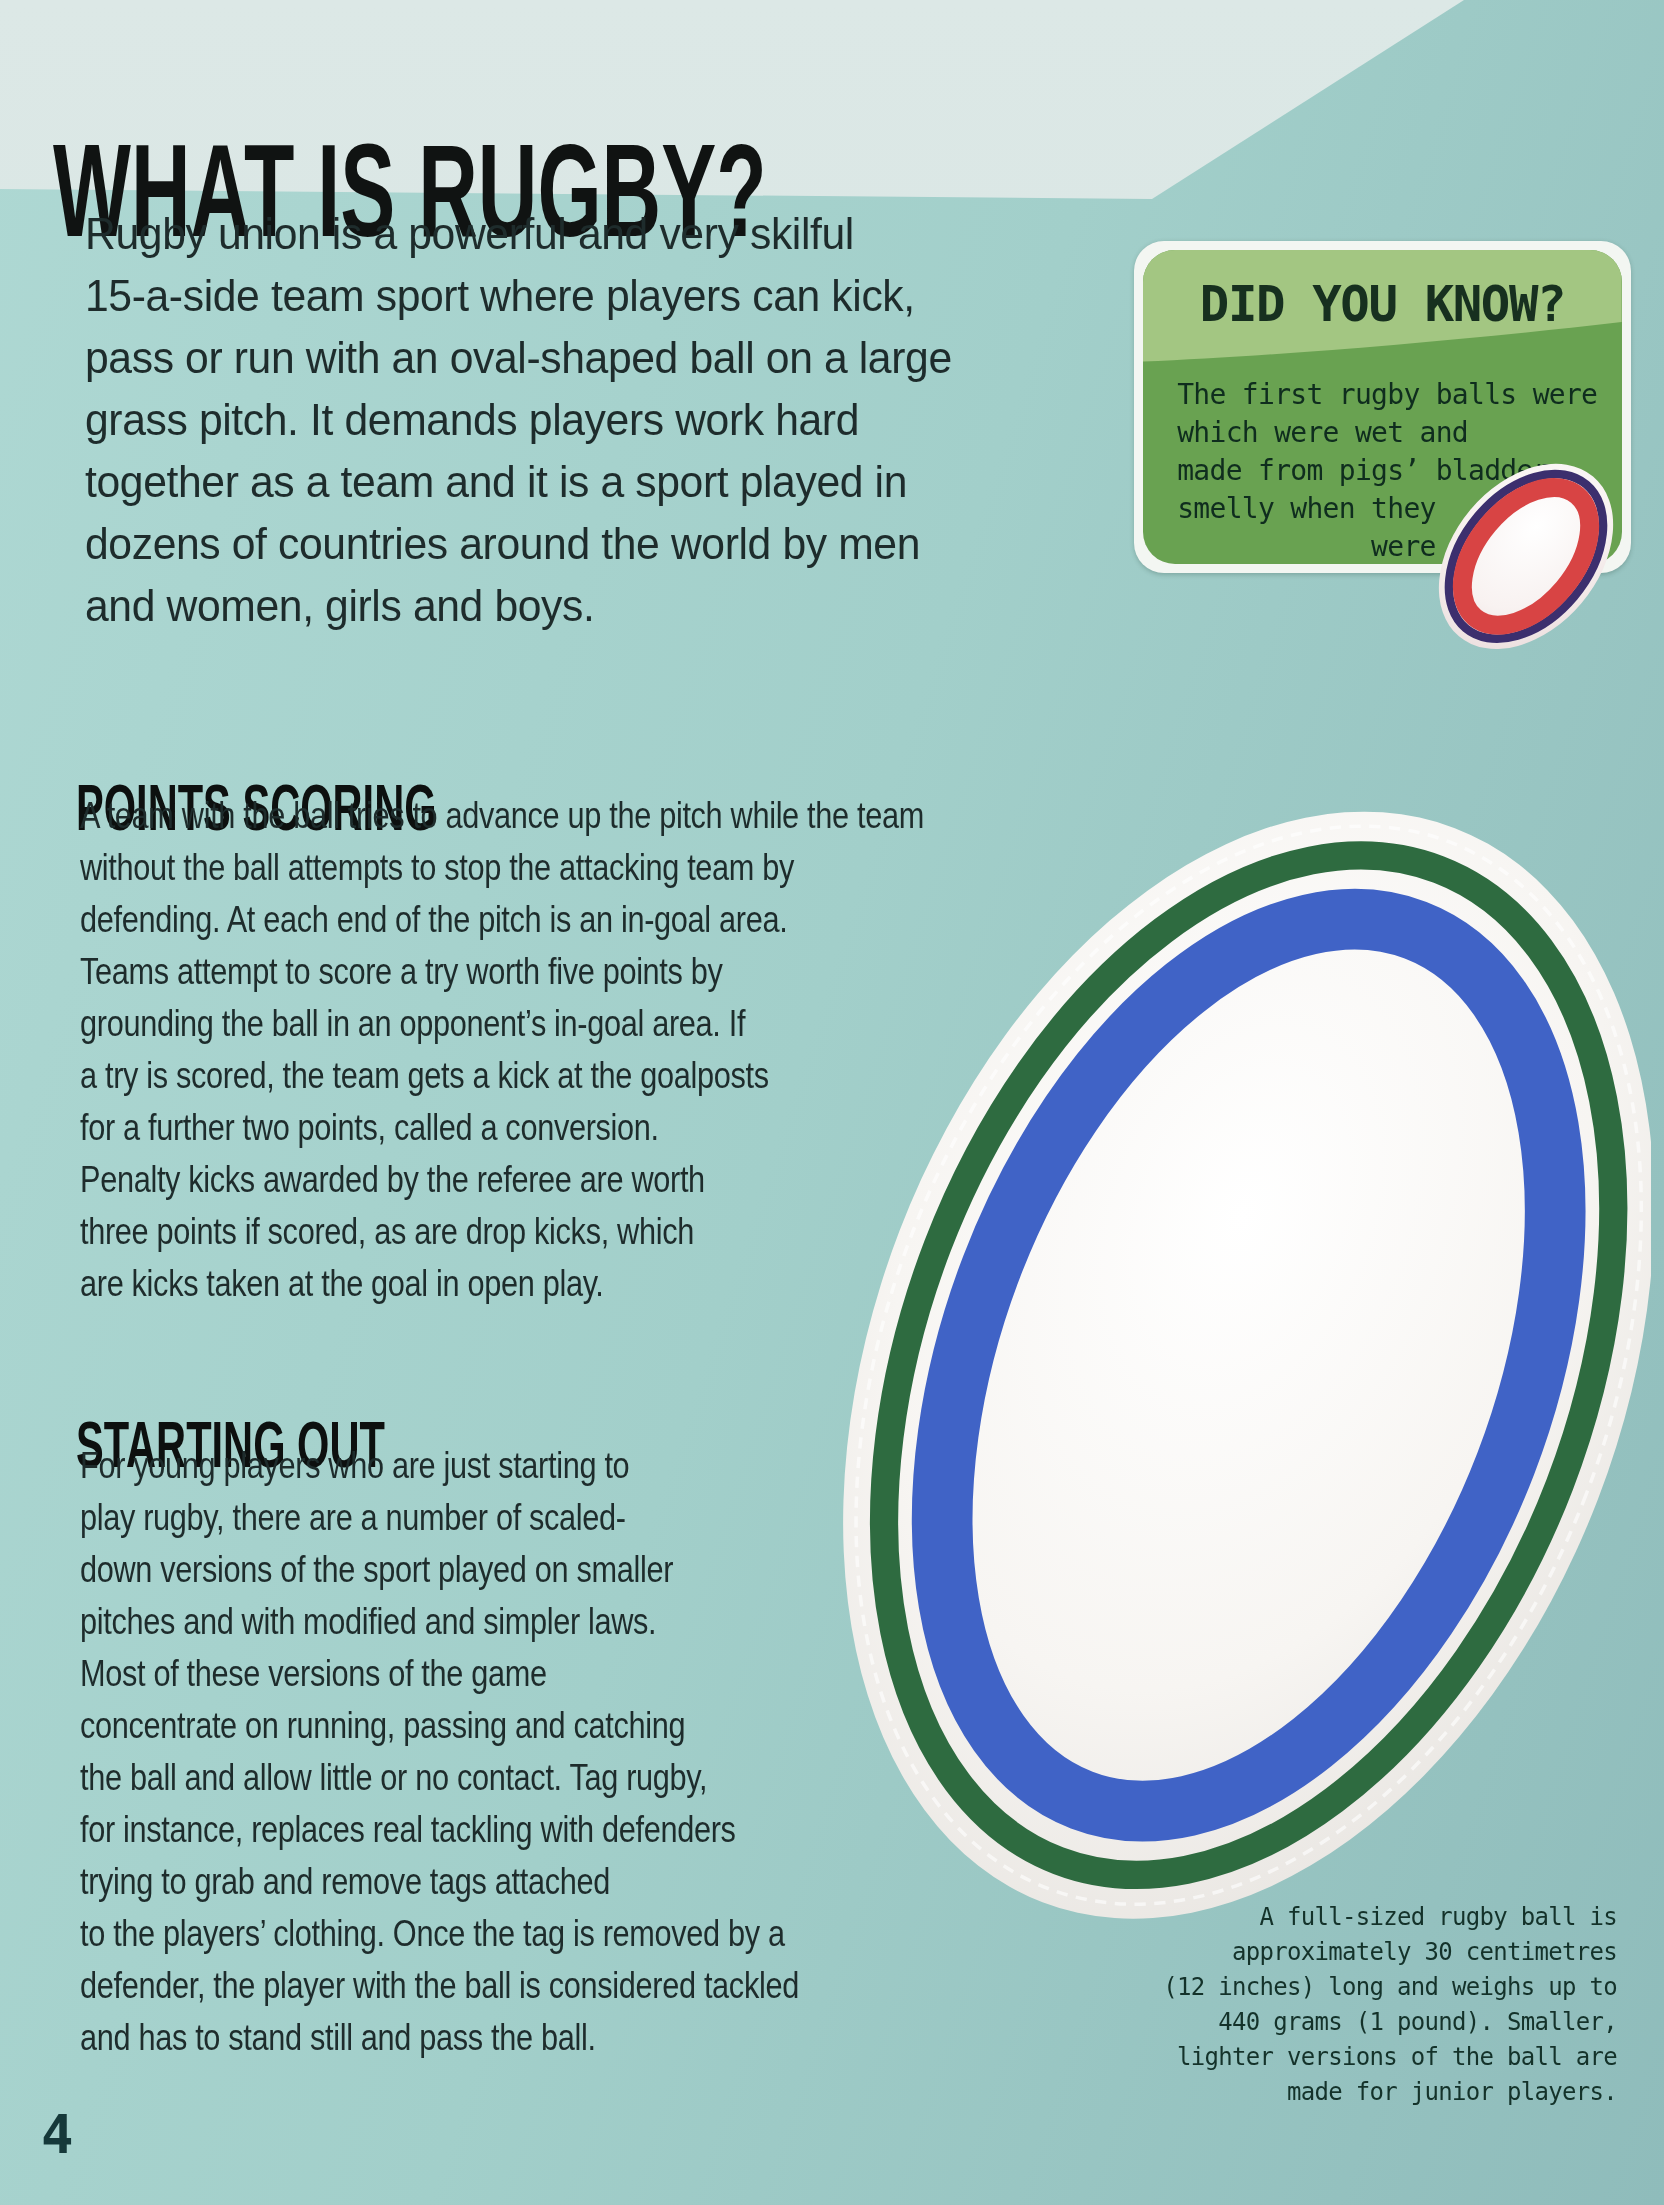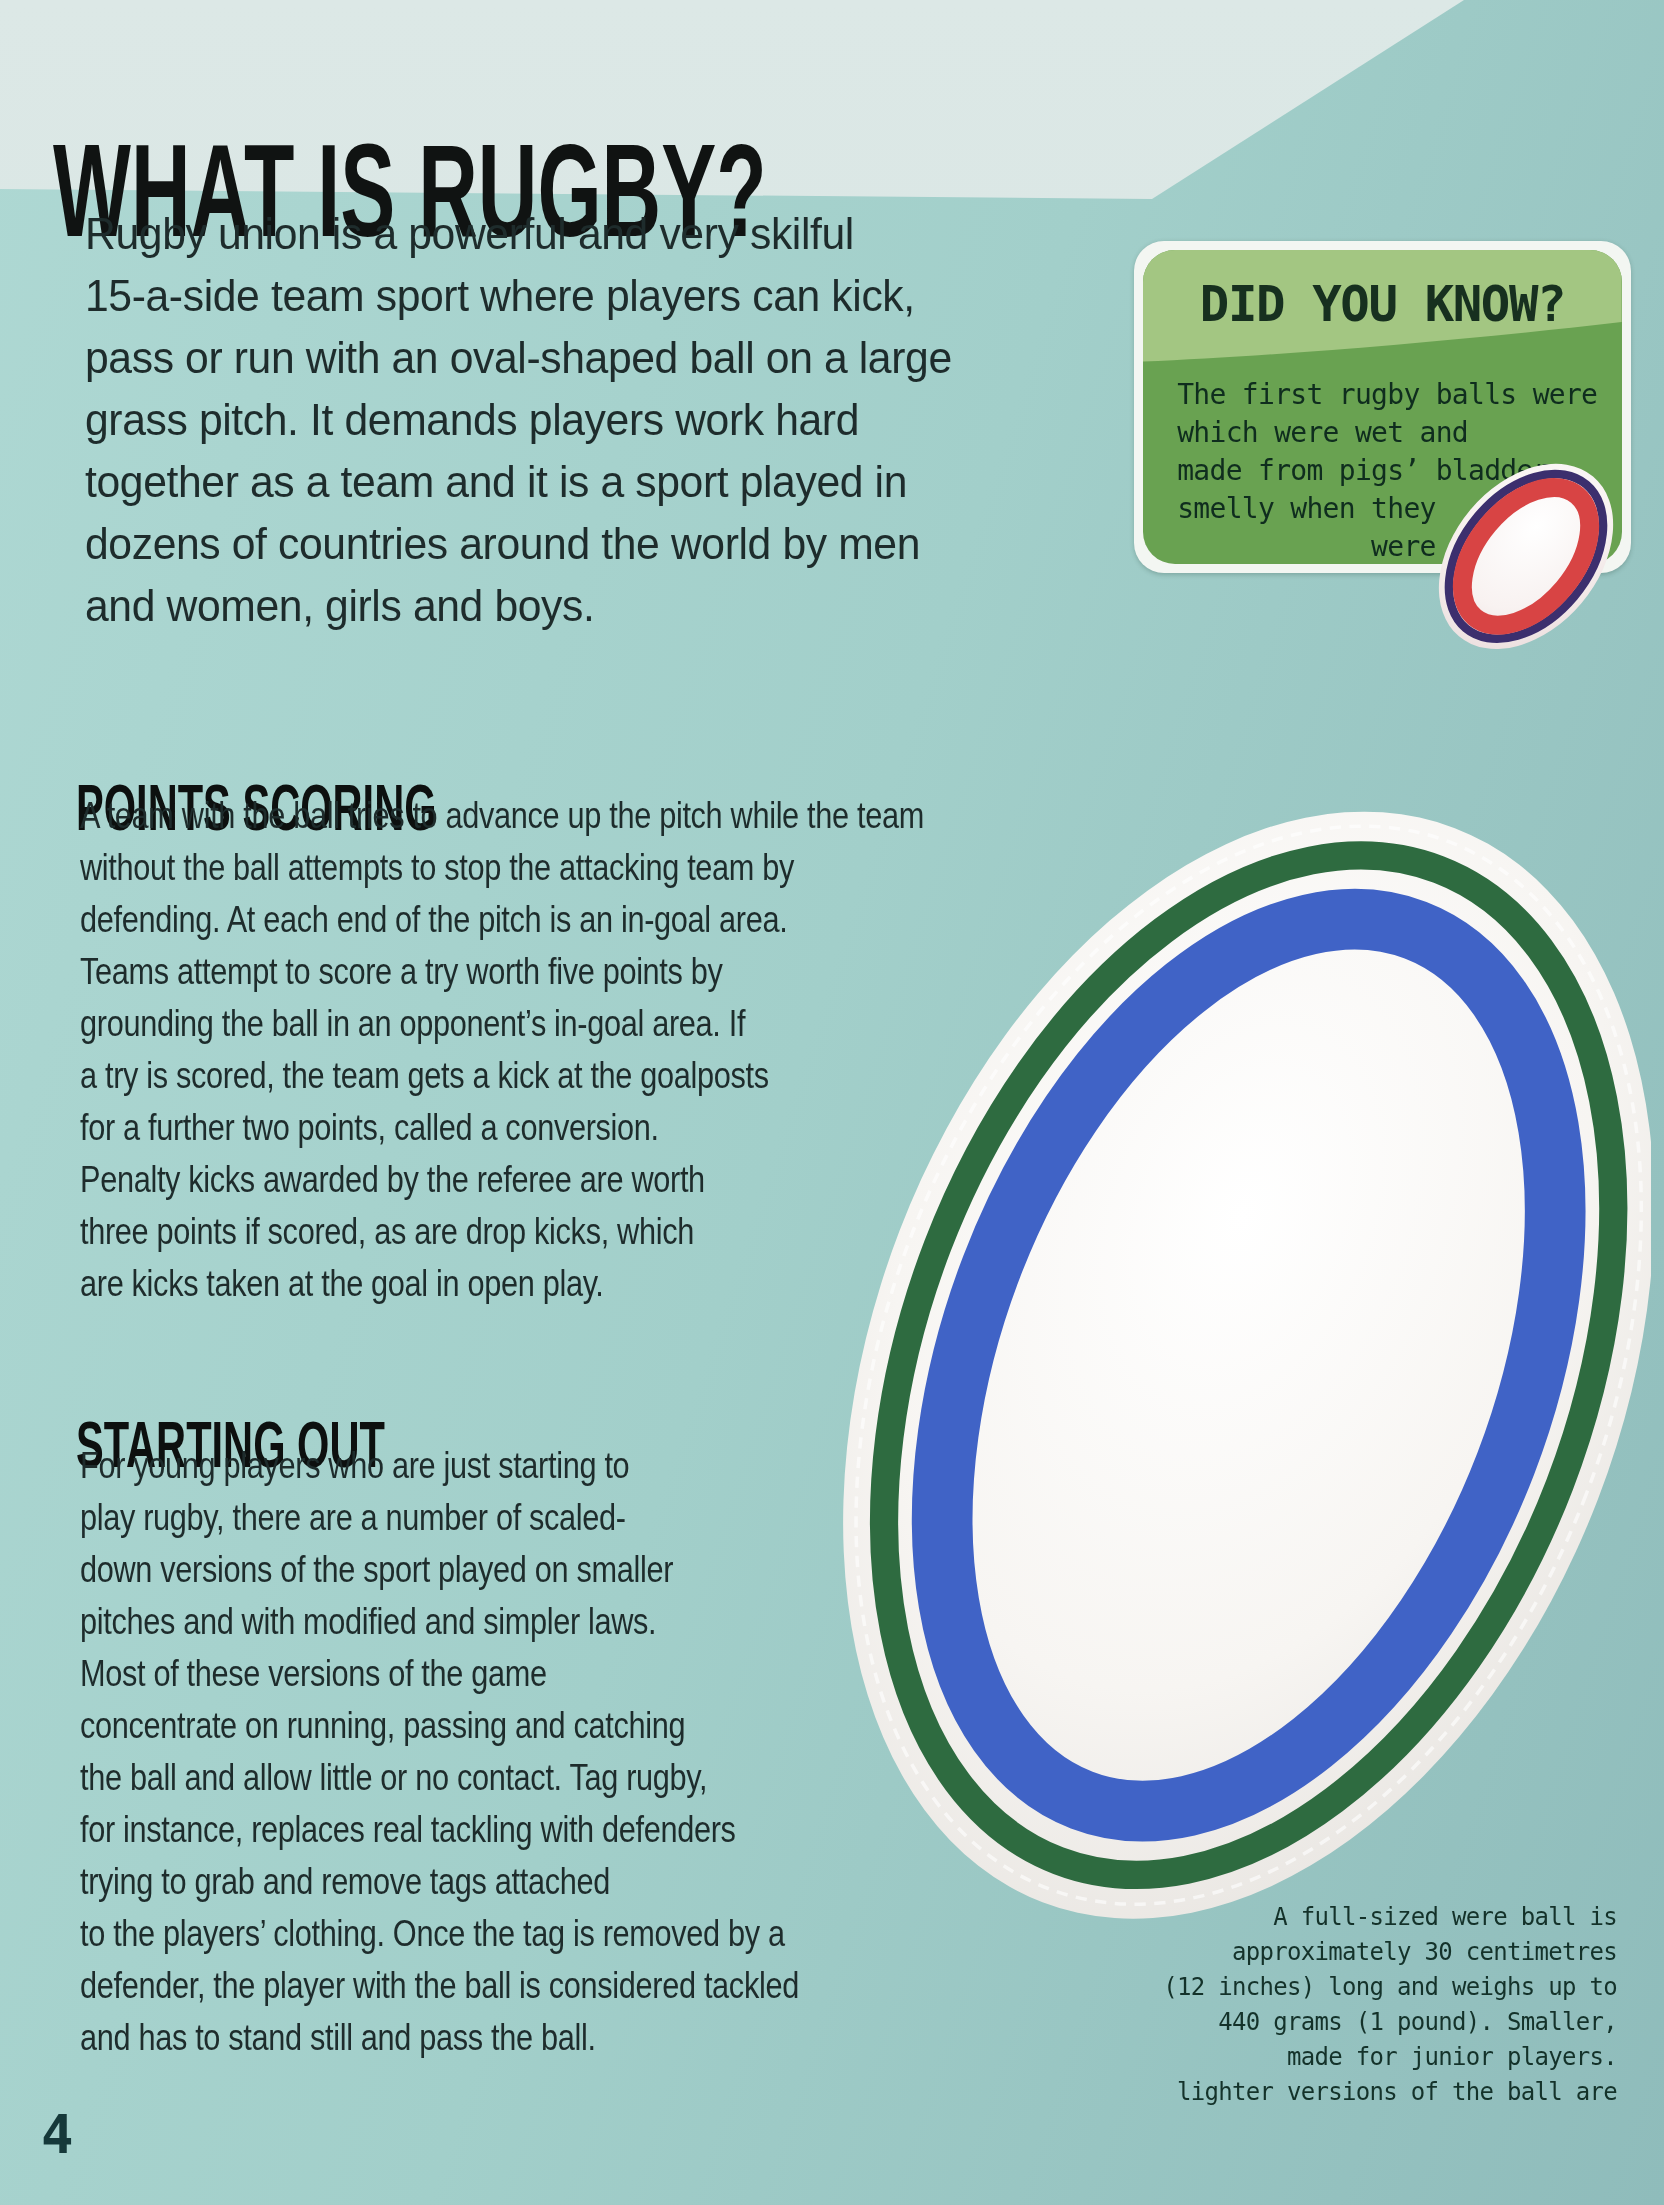--- a/index.html
+++ b/index.html
@@ -170,24 +170,24 @@
     </defs>
     <g transform="rotate(21 630 880)">
       <ellipse cx="630" cy="880" rx="530" ry="815" fill="url(#ballShade)"></ellipse>
       <ellipse cx="630" cy="880" rx="472" ry="752" fill="none" stroke="#2e6b40" stroke-width="40"></ellipse>
       <ellipse cx="630" cy="880" rx="390" ry="660" fill="none" stroke="#4063c6" stroke-width="86"></ellipse>
       <ellipse cx="630" cy="880" rx="512" ry="794" fill="none" stroke="#ffffff" stroke-width="5" stroke-dasharray="16 12" opacity="0.6"></ellipse>
     </g>
   </svg>
 
   <div class="caption">
-      <div>A full-sized were ball is</div>
+      <div>A full-sized rugby ball is</div>
       <div>approximately 30 centimetres</div>
       <div>(12 inches) long and weighs up to</div>
       <div>440 grams (1 pound). Smaller,</div>
+      <div>lighter versions of the ball are</div>
       <div>made for junior players.</div>
-      <div>lighter versions of the ball are</div>
     </div>
 
   <div class="page-num">4</div>
 
 </div>
 
 
 </body></html>

